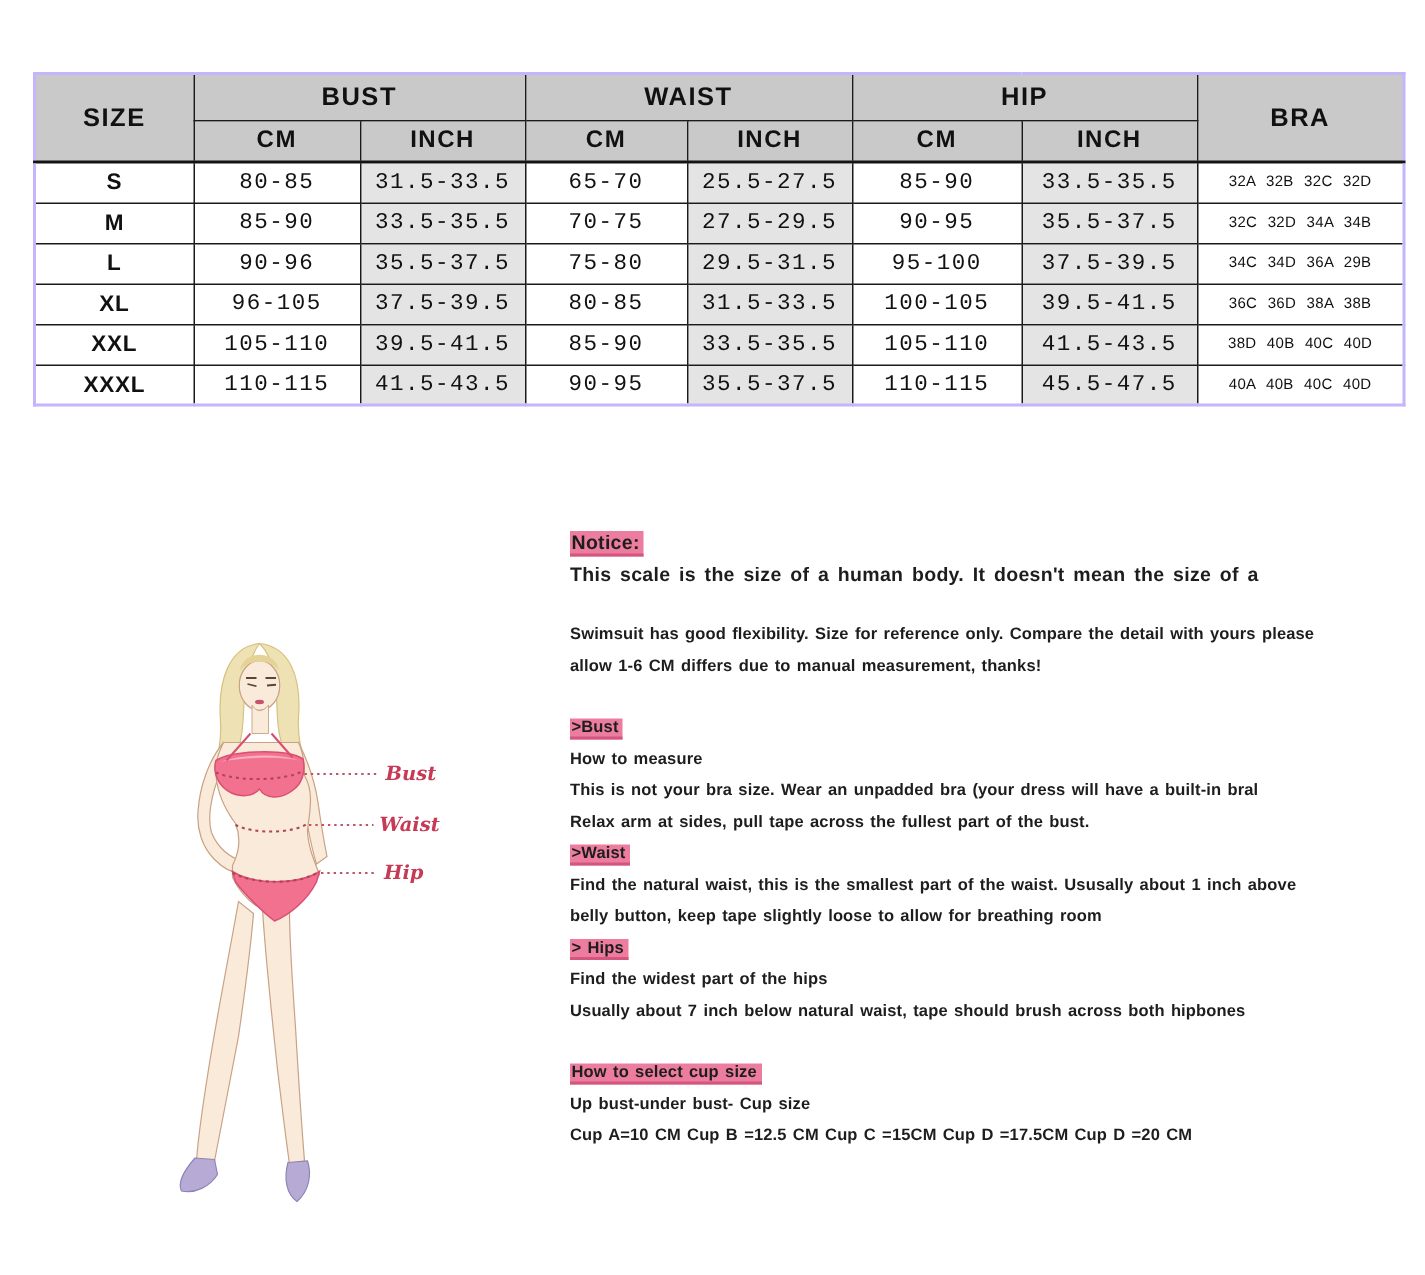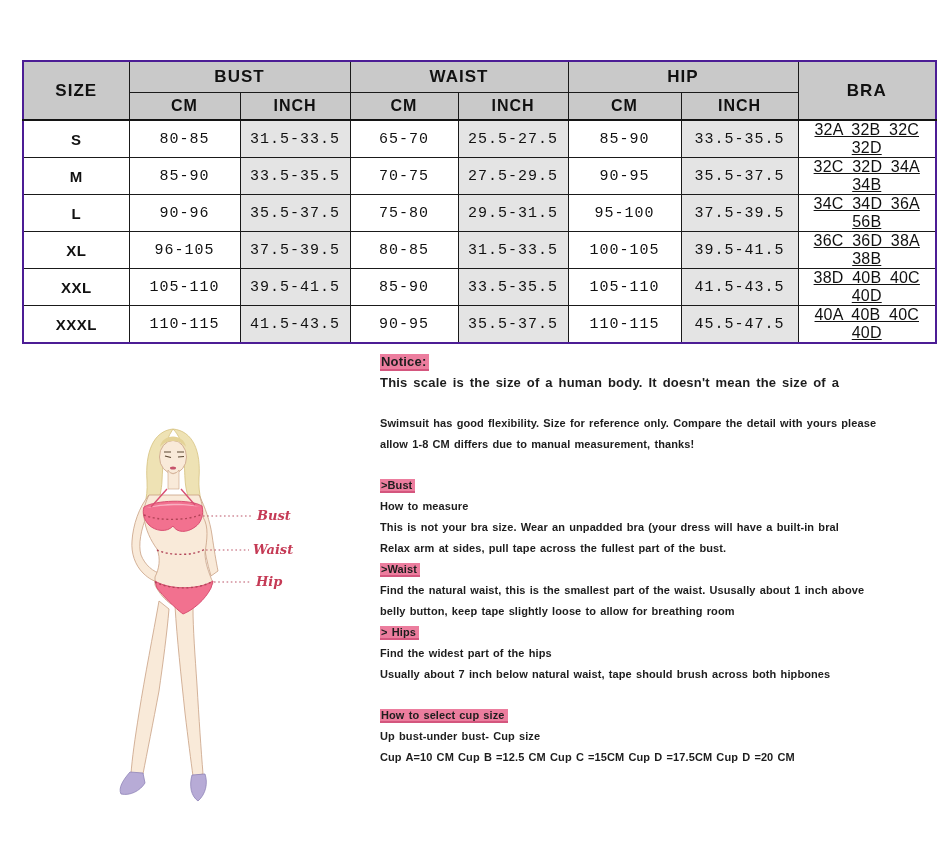--- a/index.html
+++ b/index.html
@@ -10,42 +10,42 @@
     --inch-gray:#e4e4e4;
   }
   html,body{margin:0;padding:0;}
   body{
     width:950px;height:850px;position:relative;background:#ffffff;
     font-family:"Liberation Sans",sans-serif;overflow:hidden;
   }
 
   
   table.size-table{
-    position:absolute;left:22px;top:60px;width:913px;
+    position:absolute;left:22px;top:48px;width:913px;
     border-collapse:collapse;table-layout:fixed;
-    border:2px solid #4c1d95;
+    border:2px solid #c4b5fd;
   }
   .size-table th,.size-table td{
     border:1px solid #1a1a1a;text-align:center;vertical-align:middle;
     padding:0;overflow:hidden;color:#111;
   }
   .size-table thead th{background:var(--head-gray);font-weight:bold;}
   .size-table thead{border-bottom:2px solid #141414;}
   .size-table thead tr.row1{height:31px;}
   .size-table thead tr.row2{height:28px;}
   .size-table tbody tr{height:27px;background:#fff;}
   th.h-group{font-size:17px;letter-spacing:1px;}
   th.h-sub{font-size:16px;letter-spacing:1px;}
   td.cell-size{font-size:15px;font-weight:bold;letter-spacing:0.5px;}
   td.cell-cm,td.cell-inch{
     font-family:Liberation Mono, monospace;
     font-size:15px;letter-spacing:1px;
   }
   td.cell-inch{background:var(--inch-gray);}
-  td.cell-bra{font-size:16px;letter-spacing:0.2px;word-spacing:4px;text-decoration:underline;}
+  td.cell-bra{font-size:10px;letter-spacing:0.2px;word-spacing:4px;}
 
   
   .notice-block{
     position:absolute;left:380px;top:352px;width:560px;color:#1d1d1d;
   }
   .line{white-space:nowrap;font-weight:bold;color:#1d1d1d;}
   .line.lg{font-size:13px;line-height:20.5px;letter-spacing:0.2px;word-spacing:2px;}
   .line.sm{font-size:11px;line-height:21px;letter-spacing:0.1px;word-spacing:1px;}
   .line.gap{height:20px;}
   .line.hl > span{
@@ -114,21 +114,21 @@
         <td class="cell-bra">32C 32D 34A 34B</td>
       </tr>
       <tr>
         <td class="cell-size">L</td>
         <td class="cell-cm">90-96</td>
         <td class="cell-inch">35.5-37.5</td>
         <td class="cell-cm">75-80</td>
         <td class="cell-inch">29.5-31.5</td>
         <td class="cell-cm">95-100</td>
         <td class="cell-inch">37.5-39.5</td>
-        <td class="cell-bra">34C 34D 36A 56B</td>
+        <td class="cell-bra">34C 34D 36A 29B</td>
       </tr>
       <tr>
         <td class="cell-size">XL</td>
         <td class="cell-cm">96-105</td>
         <td class="cell-inch">37.5-39.5</td>
         <td class="cell-cm">80-85</td>
         <td class="cell-inch">31.5-33.5</td>
         <td class="cell-cm">100-105</td>
         <td class="cell-inch">39.5-41.5</td>
         <td class="cell-bra">36C 36D 38A 38B</td>
@@ -198,21 +198,21 @@
     <text class="fig-label" style="fill:var(--label-red)" x="148" y="131">Waist</text>
     <text class="fig-label" style="fill:var(--label-red)" x="151" y="163">Hip</text>
   </svg>
 </div>
 
 <div class="notice-block">
     <div class="line lg hl"><span>Notice:</span></div>
     <div class="line lg"><span>This scale is the size of a human body. It doesn't mean the size of a</span></div>
     <div class="line gap"></div>
     <div class="line sm"><span>Swimsuit has good flexibility. Size for reference only. Compare the detail with yours please</span></div>
-    <div class="line sm"><span>allow 1-8 CM differs due to manual measurement, thanks!</span></div>
+    <div class="line sm"><span>allow 1-6 CM differs due to manual measurement, thanks!</span></div>
     <div class="line gap"></div>
     <div class="line sm hl"><span>&gt;Bust</span></div>
     <div class="line sm"><span>How to measure</span></div>
     <div class="line sm"><span>This is not your bra size. Wear an unpadded bra (your dress will have a built-in bral</span></div>
     <div class="line sm"><span>Relax arm at sides, pull tape across the fullest part of the bust.</span></div>
     <div class="line sm hl"><span>&gt;Waist</span></div>
     <div class="line sm"><span>Find the natural waist, this is the smallest part of the waist. Ususally about 1 inch above</span></div>
     <div class="line sm"><span>belly button, keep tape slightly loose to allow for breathing room</span></div>
     <div class="line sm hl"><span>&gt; Hips</span></div>
     <div class="line sm"><span>Find the widest part of the hips</span></div>

